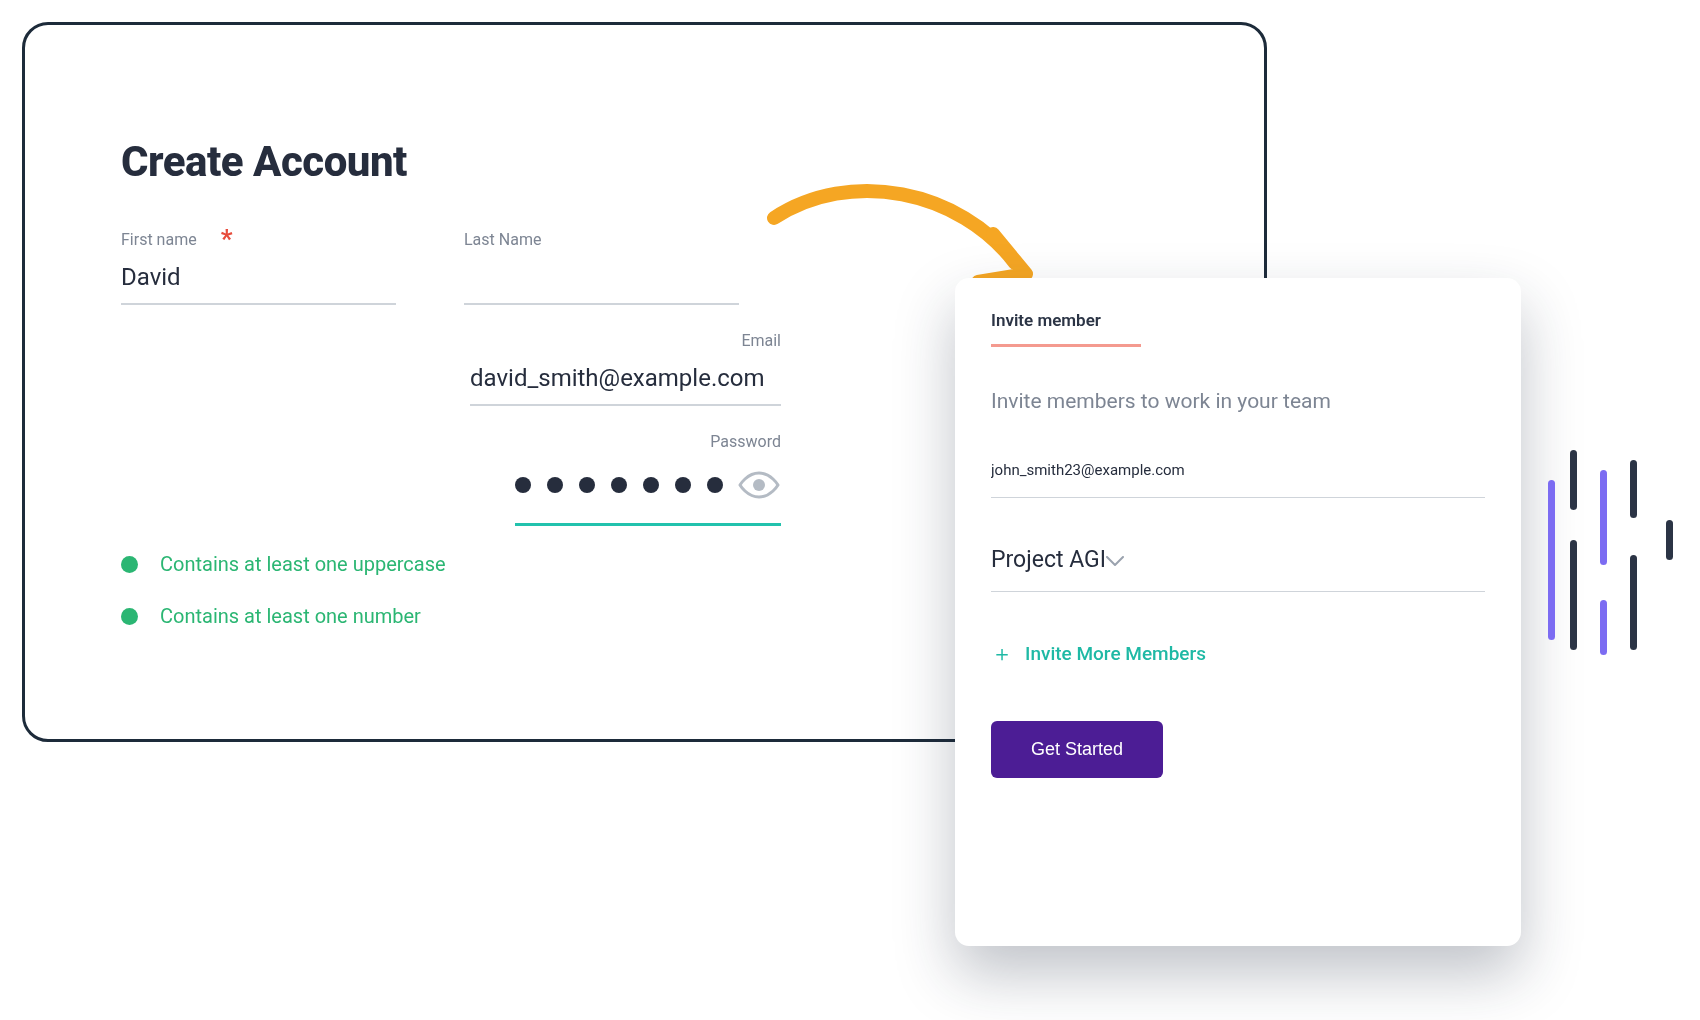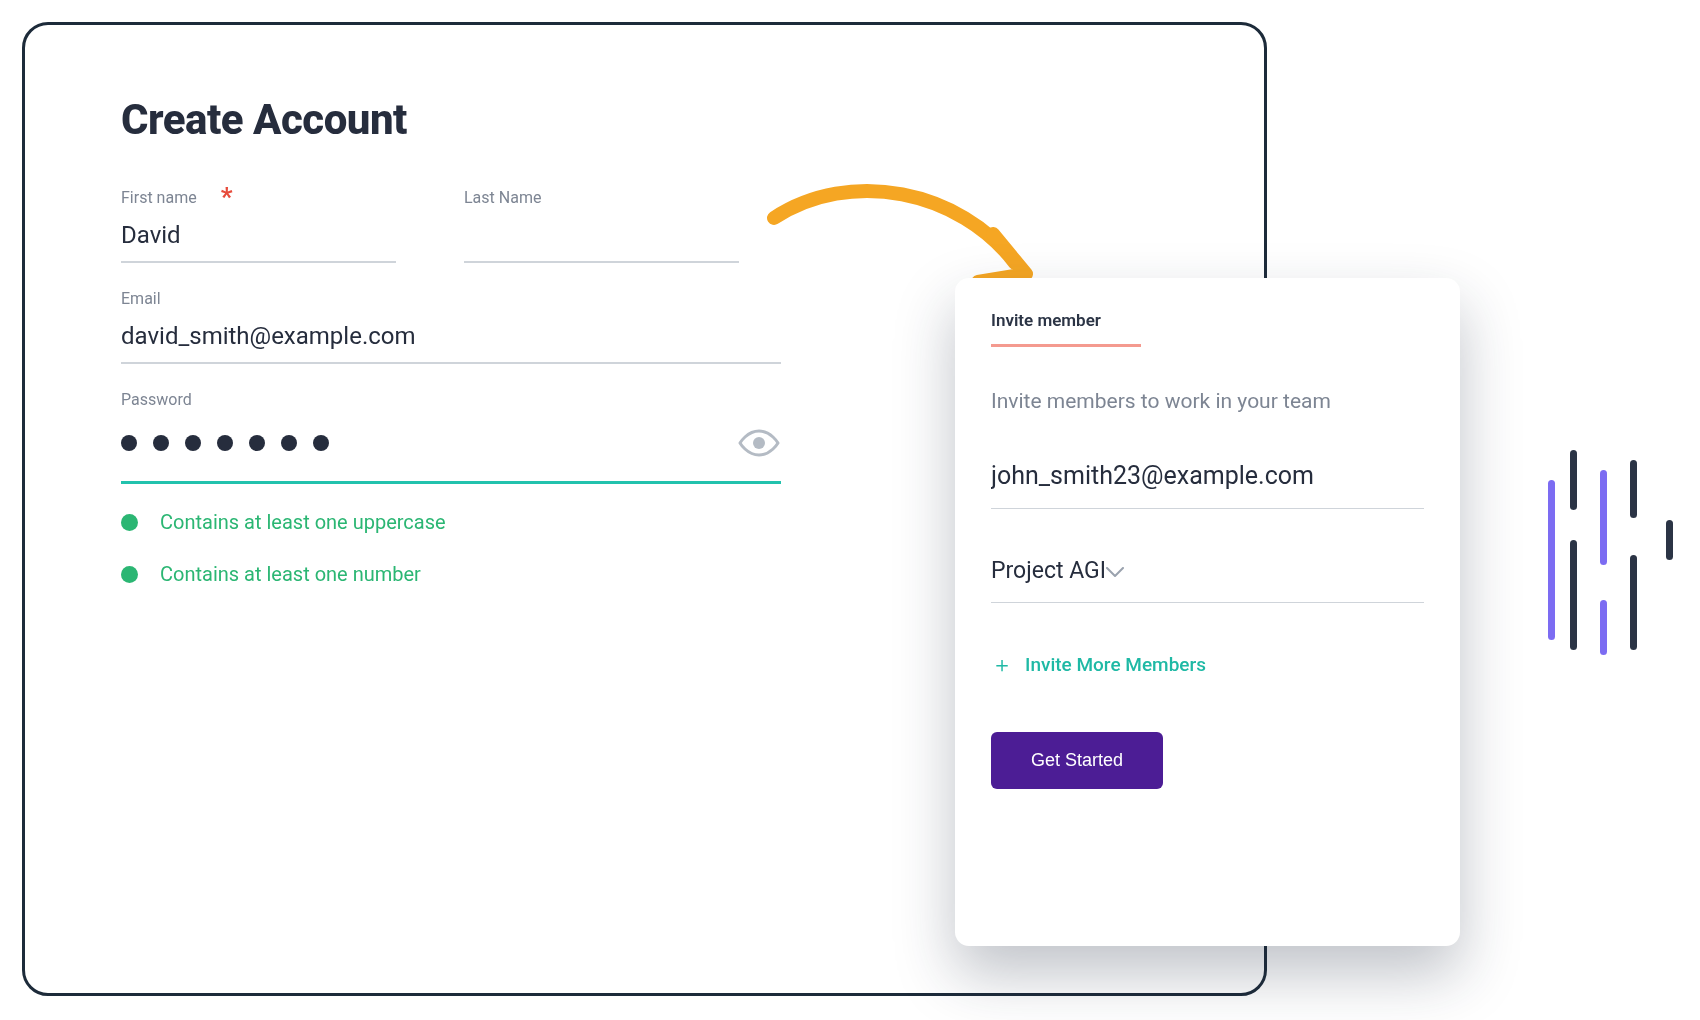--- a/index.html
+++ b/index.html
@@ -11,44 +11,44 @@
     position: relative;
     overflow: hidden;
   }
 
   
   .card-left {
     position: absolute;
     left: 22px;
     top: 22px;
     width: 1245px;
-    height: 974px;
+    height: 720px;
     background: #ffffff;
     border: 3px solid #1d2b3a;
     border-radius: 26px;
-    padding: 70px 96px;
+    padding: 112px 96px;
   }
   .title {
     font-size: 42px;
     font-weight: 800;
     color: #262d3d;
     margin-bottom: 44px;
     letter-spacing: -0.5px;
   }
   .row {
     display: flex;
     gap: 68px;
   }
   .field {
     display: flex;
     flex-direction: column;
     margin-bottom: 26px;
   }
   .field.half { width: 275px; }
-  .field.full { width: 660px; }
+  .field.full { width: 660px; align-items: flex-end; }
   .label-line {
     display: flex;
     align-items: center;
     gap: 24px;
     margin-bottom: 4px;
   }
   .label {
     font-size: 16px;
     color: #7d8593;
     font-weight: 400;
@@ -117,21 +117,21 @@
     background: #2bb673;
     border-radius: 50%;
     flex-shrink: 0;
   }
 
   
   .card-right {
     position: absolute;
     left: 955px;
     top: 278px;
-    width: 505px;
+    width: 566px;
     height: 668px;
     background: #ffffff;
     border-radius: 14px;
     box-shadow: 0 28px 60px rgba(30, 40, 60, 0.28);
     padding: 32px 36px 42px 36px;
     display: flex;
     flex-direction: column;
   }
   .tab {
     display: inline-block;
@@ -145,21 +145,21 @@
     margin-bottom: 42px;
   }
   .subhead {
     font-size: 21px;
     color: #7d8593;
     margin-bottom: 40px;
   }
   .invite-input {
     border: none;
     border-bottom: 1.5px solid #cfd4da;
-    font-size: 25px;
+    font-size: 15px;
     color: #262d3d;
     padding: 8px 0 18px 0;
     background: transparent;
     outline: none;
     margin-bottom: 44px;
     font-family: inherit;
   }
   .select-row {
     display: flex;
     align-items: center;

